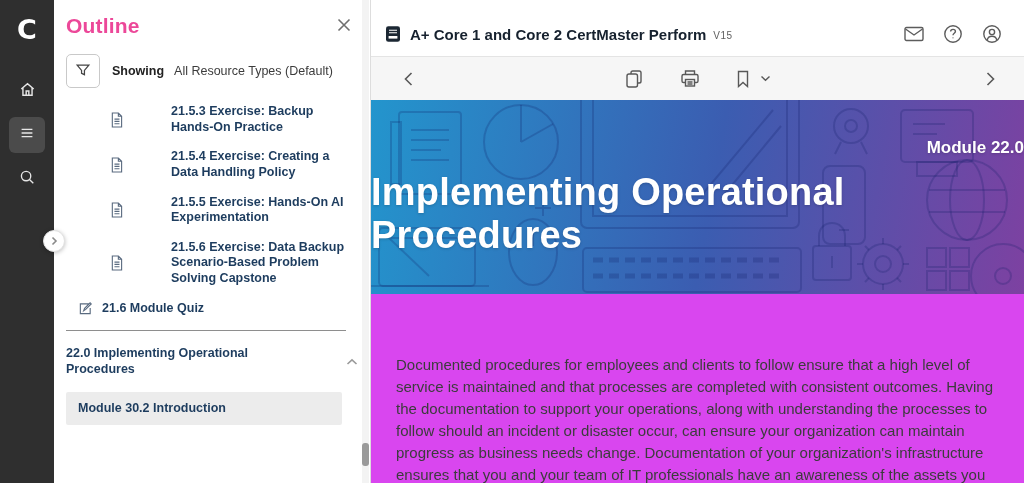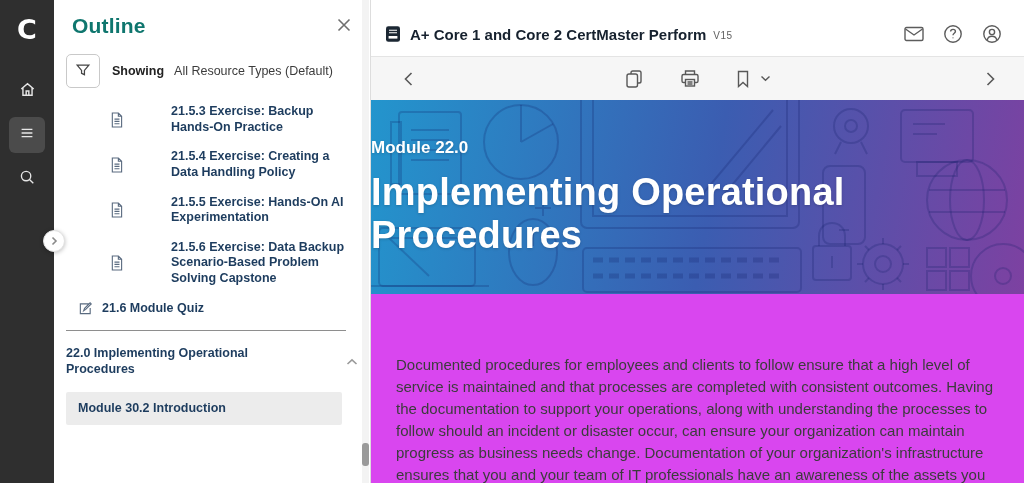--- a/index.html
+++ b/index.html
@@ -21,21 +21,21 @@
   .collapse-fab { position:absolute; left:43px; top:230px; width:22px; height:22px; z-index:9;
                   background:#fff; border:1px solid #e2e2e2; border-radius:50%;
                   box-shadow:0 1px 4px rgba(0,0,0,.25); display:flex; align-items:center;
                   justify-content:center; cursor:pointer; }
   .collapse-fab svg { stroke:#8a8a8a; fill:none; stroke-width:1.6; }
 
   
   .panel { width:317px; flex:0 0 317px; height:483px; background:#fff; position:relative;
            border-right:1px solid #ddd; padding:14px 0 0 12px; overflow:hidden; }
   .panel-head { display:flex; align-items:flex-start; justify-content:space-between; padding-right:18px; }
-  .panel-title { font-size:21px; font-weight:700; color:#0f766e; letter-spacing:.2px;margin-left:6px; }
+  .panel-title { font-size:21px; font-weight:700; color:#ec4899; letter-spacing:.2px; }
   .panel-close { cursor:pointer; margin-top:3px; }
   .panel-close svg { stroke:#6f6f6f; stroke-width:1.6; }
 
   .filter-row { display:flex; align-items:center; margin-top:16px; margin-bottom:16px; }
   .filter-btn { width:34px; height:34px; border:1px solid #c9c9c9; border-radius:5px; background:#fff;
                 display:flex; align-items:center; justify-content:center; cursor:pointer; }
   .filter-btn svg { stroke:#444; fill:none; stroke-width:1.4; }
   .filter-label { font-size:12.5px; font-weight:700; color:#222; margin-left:12px; }
   .filter-value { font-size:12.5px; color:#3c3c3c; margin-left:10px;text-align:center; }
 
@@ -76,21 +76,21 @@
   .ticon { cursor:pointer; display:flex; align-items:center; }
   .ticon svg { stroke:#585858; fill:none; stroke-width:1.4; }
   .t-center { position:absolute; left:50%; transform:translateX(-50%); display:flex;
               align-items:center; gap:36px; }
   .t-bm { display:flex; align-items:center; gap:10px; }
   .t-next { margin-left:auto; }
 
   .banner { height:194px; flex:0 0 194px; position:relative; overflow:hidden;
             background:linear-gradient(100deg, var(--g1) 0%, var(--g2) 52%, var(--g3) 100%); }
   .banner-deco { position:absolute; inset:0; }
-  .banner-text { position:absolute; inset:0; display:flex; flex-direction:column; align-items:flex-start;
+  .banner-text { position:absolute; inset:0; display:flex; flex-direction:column; align-items:flex-end;
                  justify-content:center; color:#fff; text-shadow:0 1px 3px rgba(0,0,0,.18); }
   .banner-module { font-size:17px; font-weight:700; margin-bottom:13px; }
   .banner-title { font-size:38px; font-weight:700; letter-spacing:.2px; }
 
   .article { padding:60px 14px 0 25px; }
   .article p { font-size:15px; line-height:22px; color:#3c3c3c; }
 </style>
 </head>
 <body>
 

